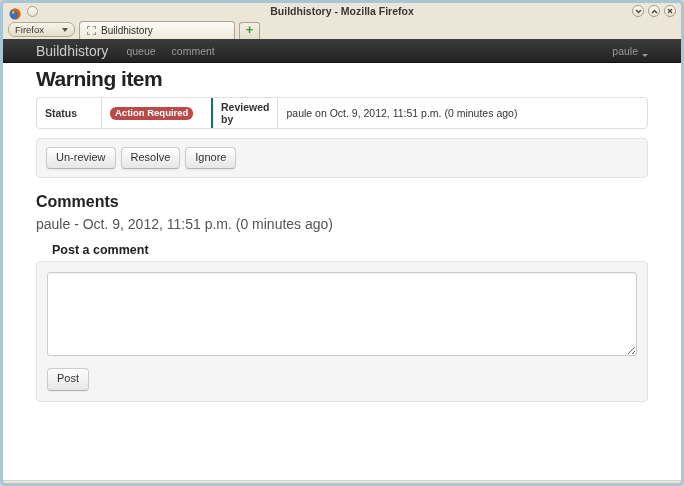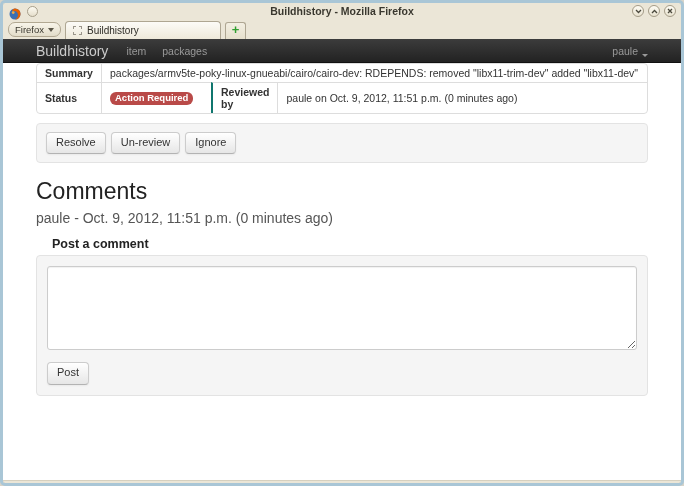--- a/index.html
+++ b/index.html
@@ -41,21 +41,21 @@
 
   
   .tabstrip {
     height:19px; background:#ebe6d7; display:flex; align-items:flex-end;
     padding:0 0 0 5px; flex:none;
   }
   .ff-menu-btn {
     height:15px; margin-bottom:2px; padding:0 6px;
     border:1px solid #b1a892; border-radius:7px;
     background:linear-gradient(#f8f5ea,#e3ddca);
-    font-size:9.5px; color:#3a382f; display:flex; align-items:center; gap:4px;
+    font-size:9.5px; color:#3a382f; display:flex; align-items:center; gap:18px;
     cursor:pointer;
   }
   .caret-down {
     width:0; height:0; border-left:3px solid transparent;
     border-right:3px solid transparent; border-top:4px solid #5a5648;
     display:inline-block;
   }
   .tab {
     width:156px; height:18px; margin-left:4px;
     border:1px solid #aea692; border-bottom:none;
@@ -132,21 +132,21 @@
     display:flex; gap:5px;
   }
   .btn {
     font-family:inherit; font-size:11px; color:#333; cursor:pointer;
     background:linear-gradient(#ffffff,#e6e6e6);
     border:1px solid #ccc; border-bottom-color:#b3b3b3; border-radius:4px;
     padding:2px 9px 3px; line-height:1.4;
     box-shadow:inset 0 1px 0 rgba(255,255,255,.2), 0 1px 2px rgba(0,0,0,.05);
   }
 
-  h2.comments-title { font-size:23px; font-weight:normal; color:#222; margin:15px 0 5px; }
+  h2.comments-title { font-size:16px; font-weight:bold; color:#222; margin:15px 0 5px; }
   .comment-meta { font-size:14px; color:#555; margin:0 0 3px; }
   h3.post-title { font-size:12.5px; font-weight:bold; color:#222; margin:11px 0 4px;padding-left:16px; }
 
   .well {
     background:#f5f5f5; border:1px solid #e3e3e3; border-radius:4px;
     padding:10px;
   }
   .comment-box {
     width:100%; height:84px; resize:both;
     border:1px solid #ccc; border-radius:3px; background:#fff;
@@ -201,52 +201,49 @@
       <span class="tab-label">Buildhistory</span>
     </span>
     <span class="newtab-btn">+</span>
   </div>
 
   <div class="viewport">
 
     <div class="navbar">
       <div class="navbar-inner">
         <span class="brand">Buildhistory</span>
-        <span class="nav-link">item</span>
-        <span class="nav-link">packages</span>
+        <span class="nav-link">queue</span>
+        <span class="nav-link">comment</span>
         <span class="nav-user">
           <span>paule</span>
           <span class="caret-down"></span>
         </span>
       </div>
     </div>
 
     <div class="container">
 
+      <h1 class="page-title">Warning item</h1>
 
       <table class="details">
         <tbody>
-            <tr>
-          <th class="lbl">Summary</th>
-          <td colspan="3">packages/armv5te-poky-linux-gnueabi/cairo/cairo-dev: RDEPENDS: removed "libx11-trim-dev" added "libx11-dev"</td>
-        </tr>
         <tr>
           <th class="lbl">Status</th>
           <td class="status-cell">
             <span class="badge-important">Action Required</span>
           </td>
           <th class="lbl2">Reviewed by</th>
           <td>paule on Oct. 9, 2012, 11:51 p.m. (0 minutes ago)</td>
         </tr>
       </tbody>
         </table>
 
       <div class="form-actions">
+        <button class="btn">Un-review</button>
         <button class="btn">Resolve</button>
-        <button class="btn">Un-review</button>
         <button class="btn">Ignore</button>
       </div>
 
       <h2 class="comments-title">Comments</h2>
 
       <div>
         <p class="comment-meta">paule - Oct. 9, 2012, 11:51 p.m. (0 minutes ago)</p>
       </div>
 
       <h3 class="post-title">Post a comment</h3>

